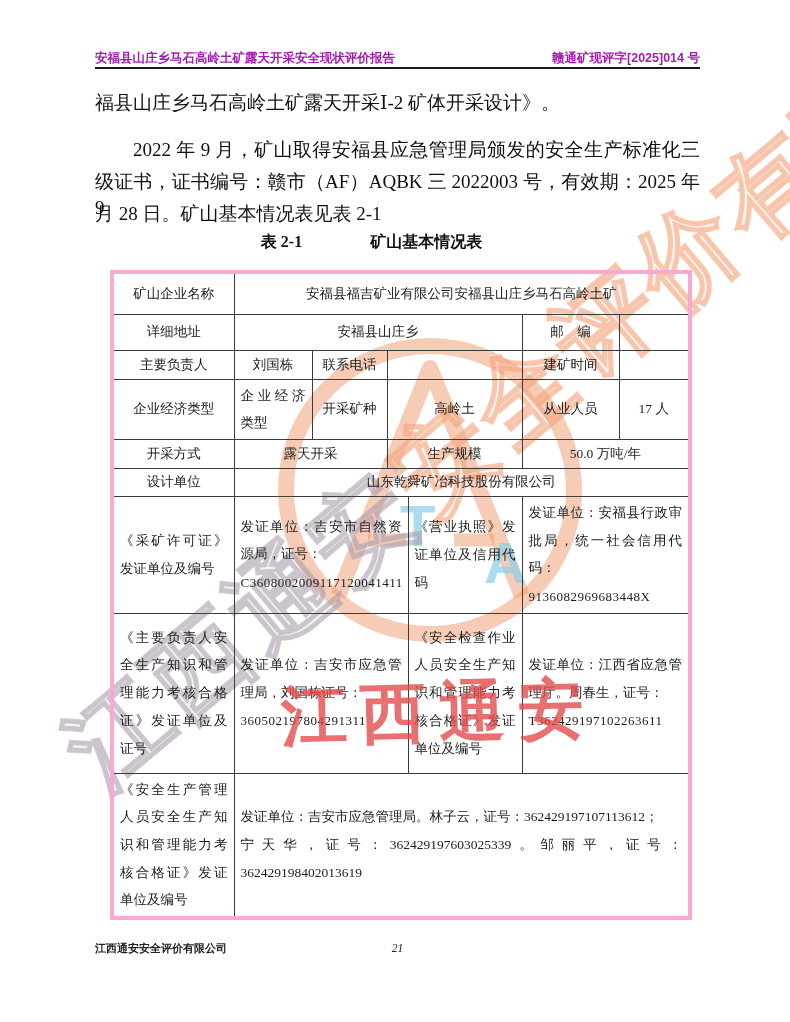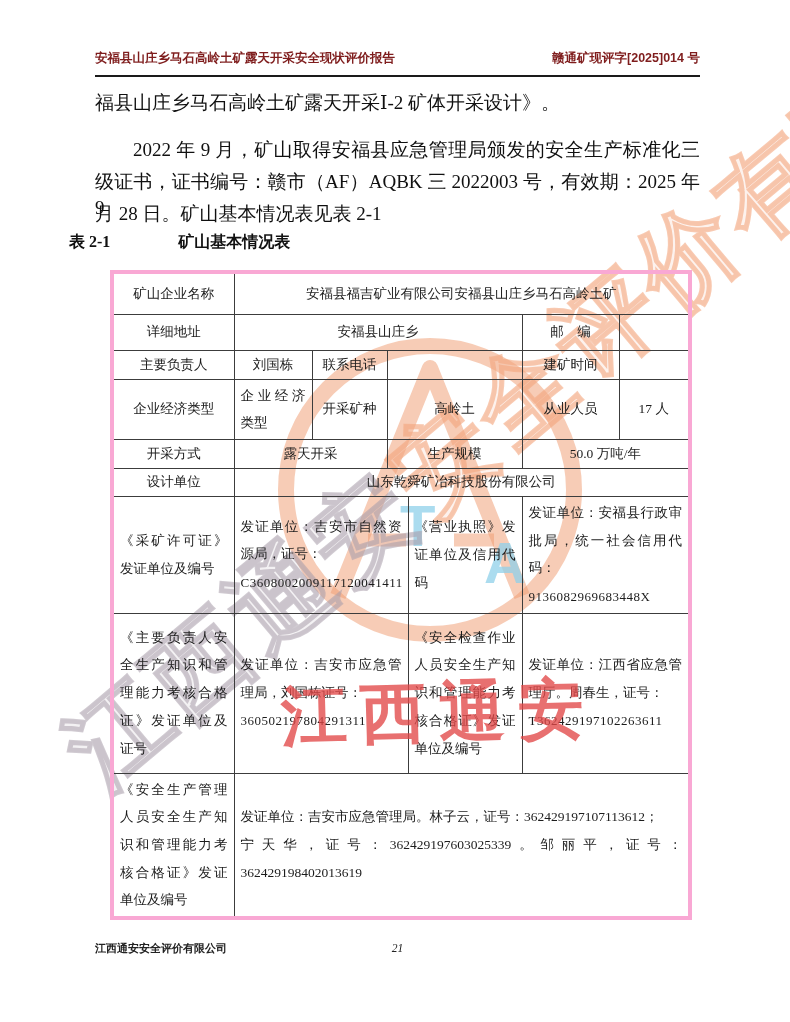--- a/index.html
+++ b/index.html
@@ -7,36 +7,36 @@
     width:790px;height:1022px;position:relative;overflow:hidden;
     background:#ffffff;
     font-family:"Liberation Serif","DejaVu Serif",serif;
     color:#1c1c1c;
   }
   
   .header{
     position:absolute;left:95px;top:50px;width:605px;z-index:1;
     display:flex;justify-content:space-between;align-items:flex-end;
     font-family:"Liberation Sans","DejaVu Sans",sans-serif;
-    font-weight:bold;font-size:12.5px;color:#7f1d1d;
-    padding-bottom:8px;border-bottom:2px solid #1a1a1a;
+    font-weight:bold;font-size:12.5px;color:#a21caf;
+    border-bottom:2px solid #1a1a1a;
   }
   
   .bline{
     position:absolute;left:95px;width:605px;z-index:1;
     font-size:19px;line-height:26px;color:#101010;
   }
   .bl1{top:90px;}
   .bl2{top:137px;text-indent:38px;text-align:justify;text-align-last:justify;}
   .bl3{top:169px;text-align:justify;text-align-last:justify;}
   .bl4{top:201px;}
   
   .caption{
     position:absolute;left:95px;top:232px;width:605px;z-index:1;
-    display:flex;gap:68px;transform:translateX(-26px);
+    display:flex;justify-content:center;gap:68px;transform:translateX(-26px);
     font-weight:bold;font-size:16px;color:#111;
   }
   
   table.info{
     position:absolute;left:110px;top:270px;width:578px;z-index:1;
     border-collapse:collapse;table-layout:fixed;
     font-size:13.5px;color:#1c1c1c;background:transparent;
     border:4px solid #f9a8d4;
   }
   table.info td{border:1px solid #3c3c3c;padding:2px 6px;vertical-align:middle;overflow:hidden;}

